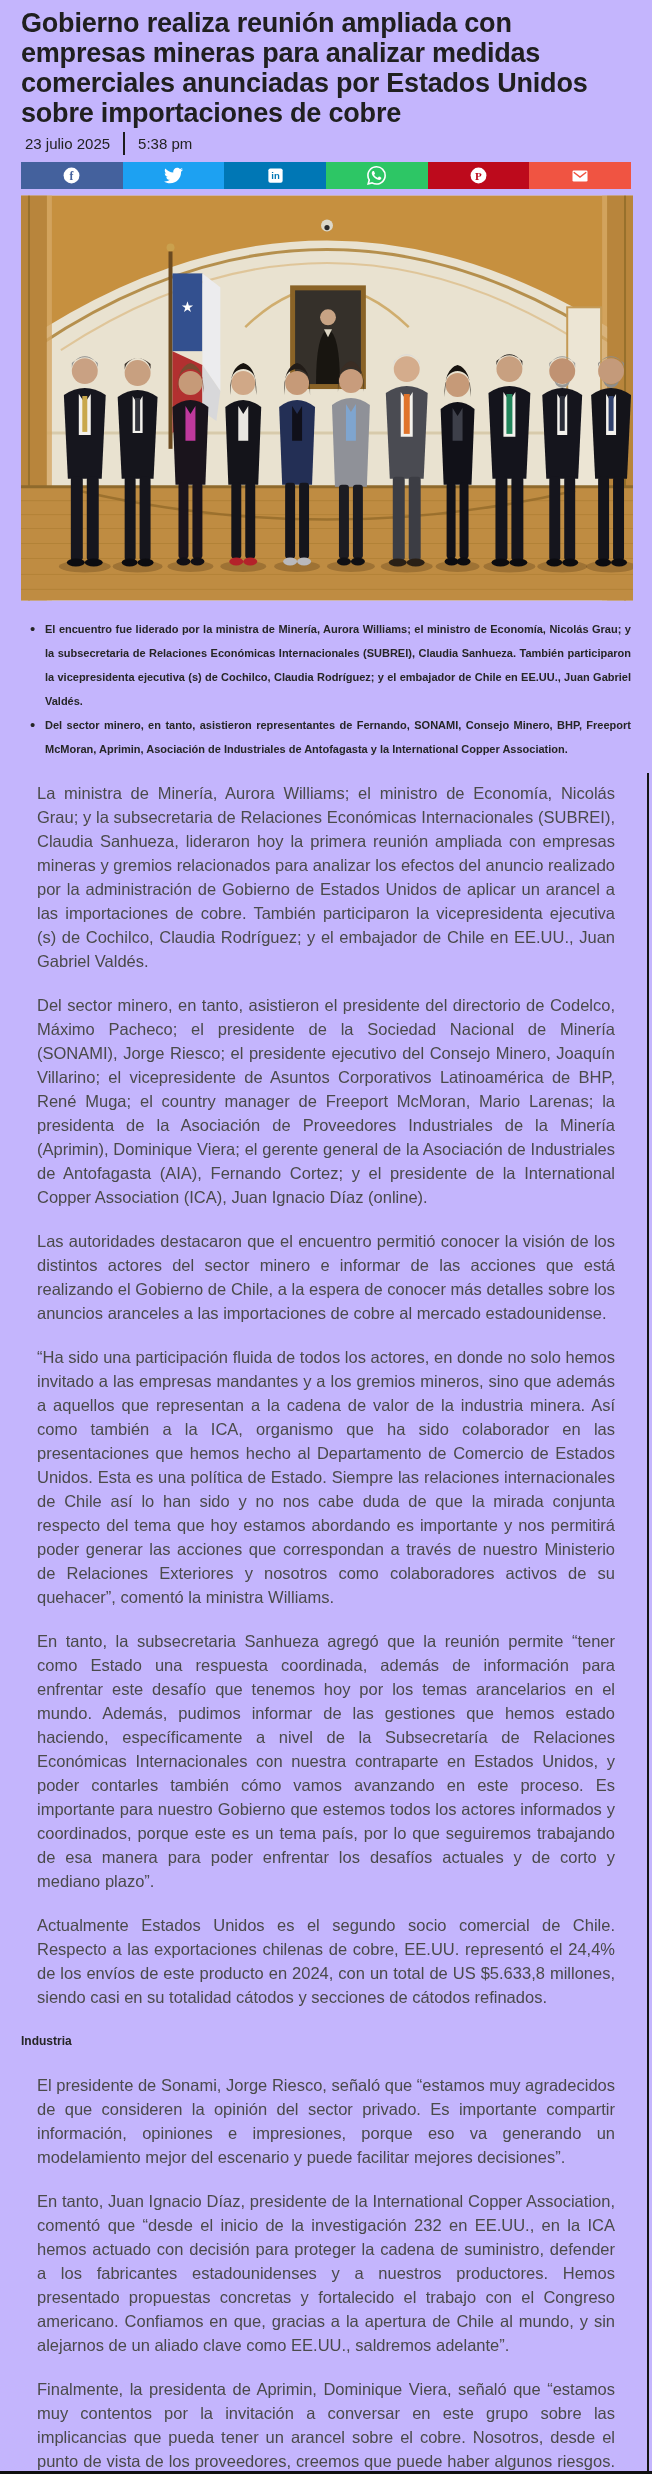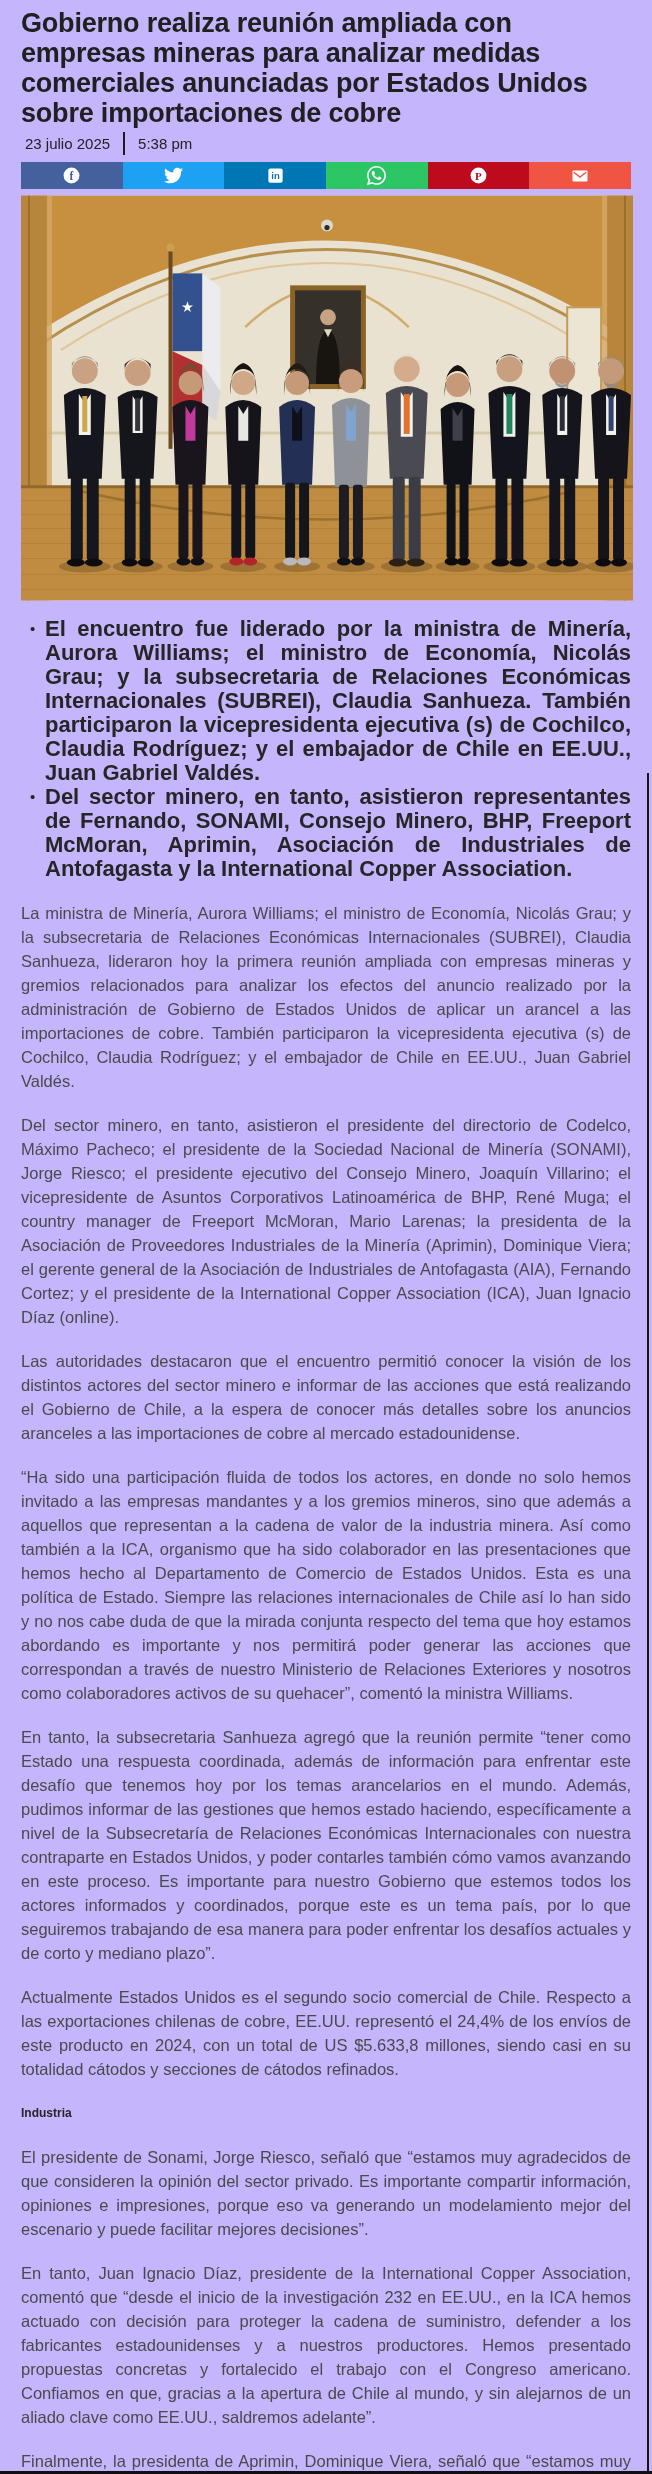--- a/index.html
+++ b/index.html
@@ -15,22 +15,22 @@
   .share.fb{background:#44619d;}
   .share.tw{background:#1da1f2;}
   .share.li{background:#0077b5;}
   .share.wa{background:#2dc665;}
   .share.pi{background:#bd0a1c;}
   .share.em{background:#f05442;}
   figure.photo{margin:0 0 16px 0;width:612px;height:406px;}
   .lead-bullets{margin:0 0 20px 0;padding:0;list-style:none;}
   .lead-bullets li{display:flex;padding-left:9px;margin:0;}
   .lead-bullets .dot{flex:none;width:15px;font-size:15px;line-height:24px;color:#262626;}
-  .lead-bullets .btxt{font-size:22px;line-height:24px;font-weight:700;color:#262626;text-align:justify;}
-  p.body{margin:0 0 20px;font-size:16.5px;line-height:24px;color:#4a4a4a;text-align:justify;}
+  .lead-bullets .btxt{font-size:11px;line-height:24px;font-weight:700;color:#262626;text-align:justify;}
+  p.body{margin:0 16px 20px;font-size:16.5px;line-height:24px;color:#4a4a4a;text-align:justify;}
   h2.sub{font-size:12px;line-height:24px;font-weight:700;color:#262626;margin:0 0 20px;}
   .right-border{position:absolute;top:773px;bottom:0;left:647px;width:2px;background:#161616;}
   .bottom-border{position:absolute;left:0;right:0;bottom:0;height:3px;background:#101010;}
 </style>
 </head>
 <body>
 
 <div class="page">
   <div class="content">
 

